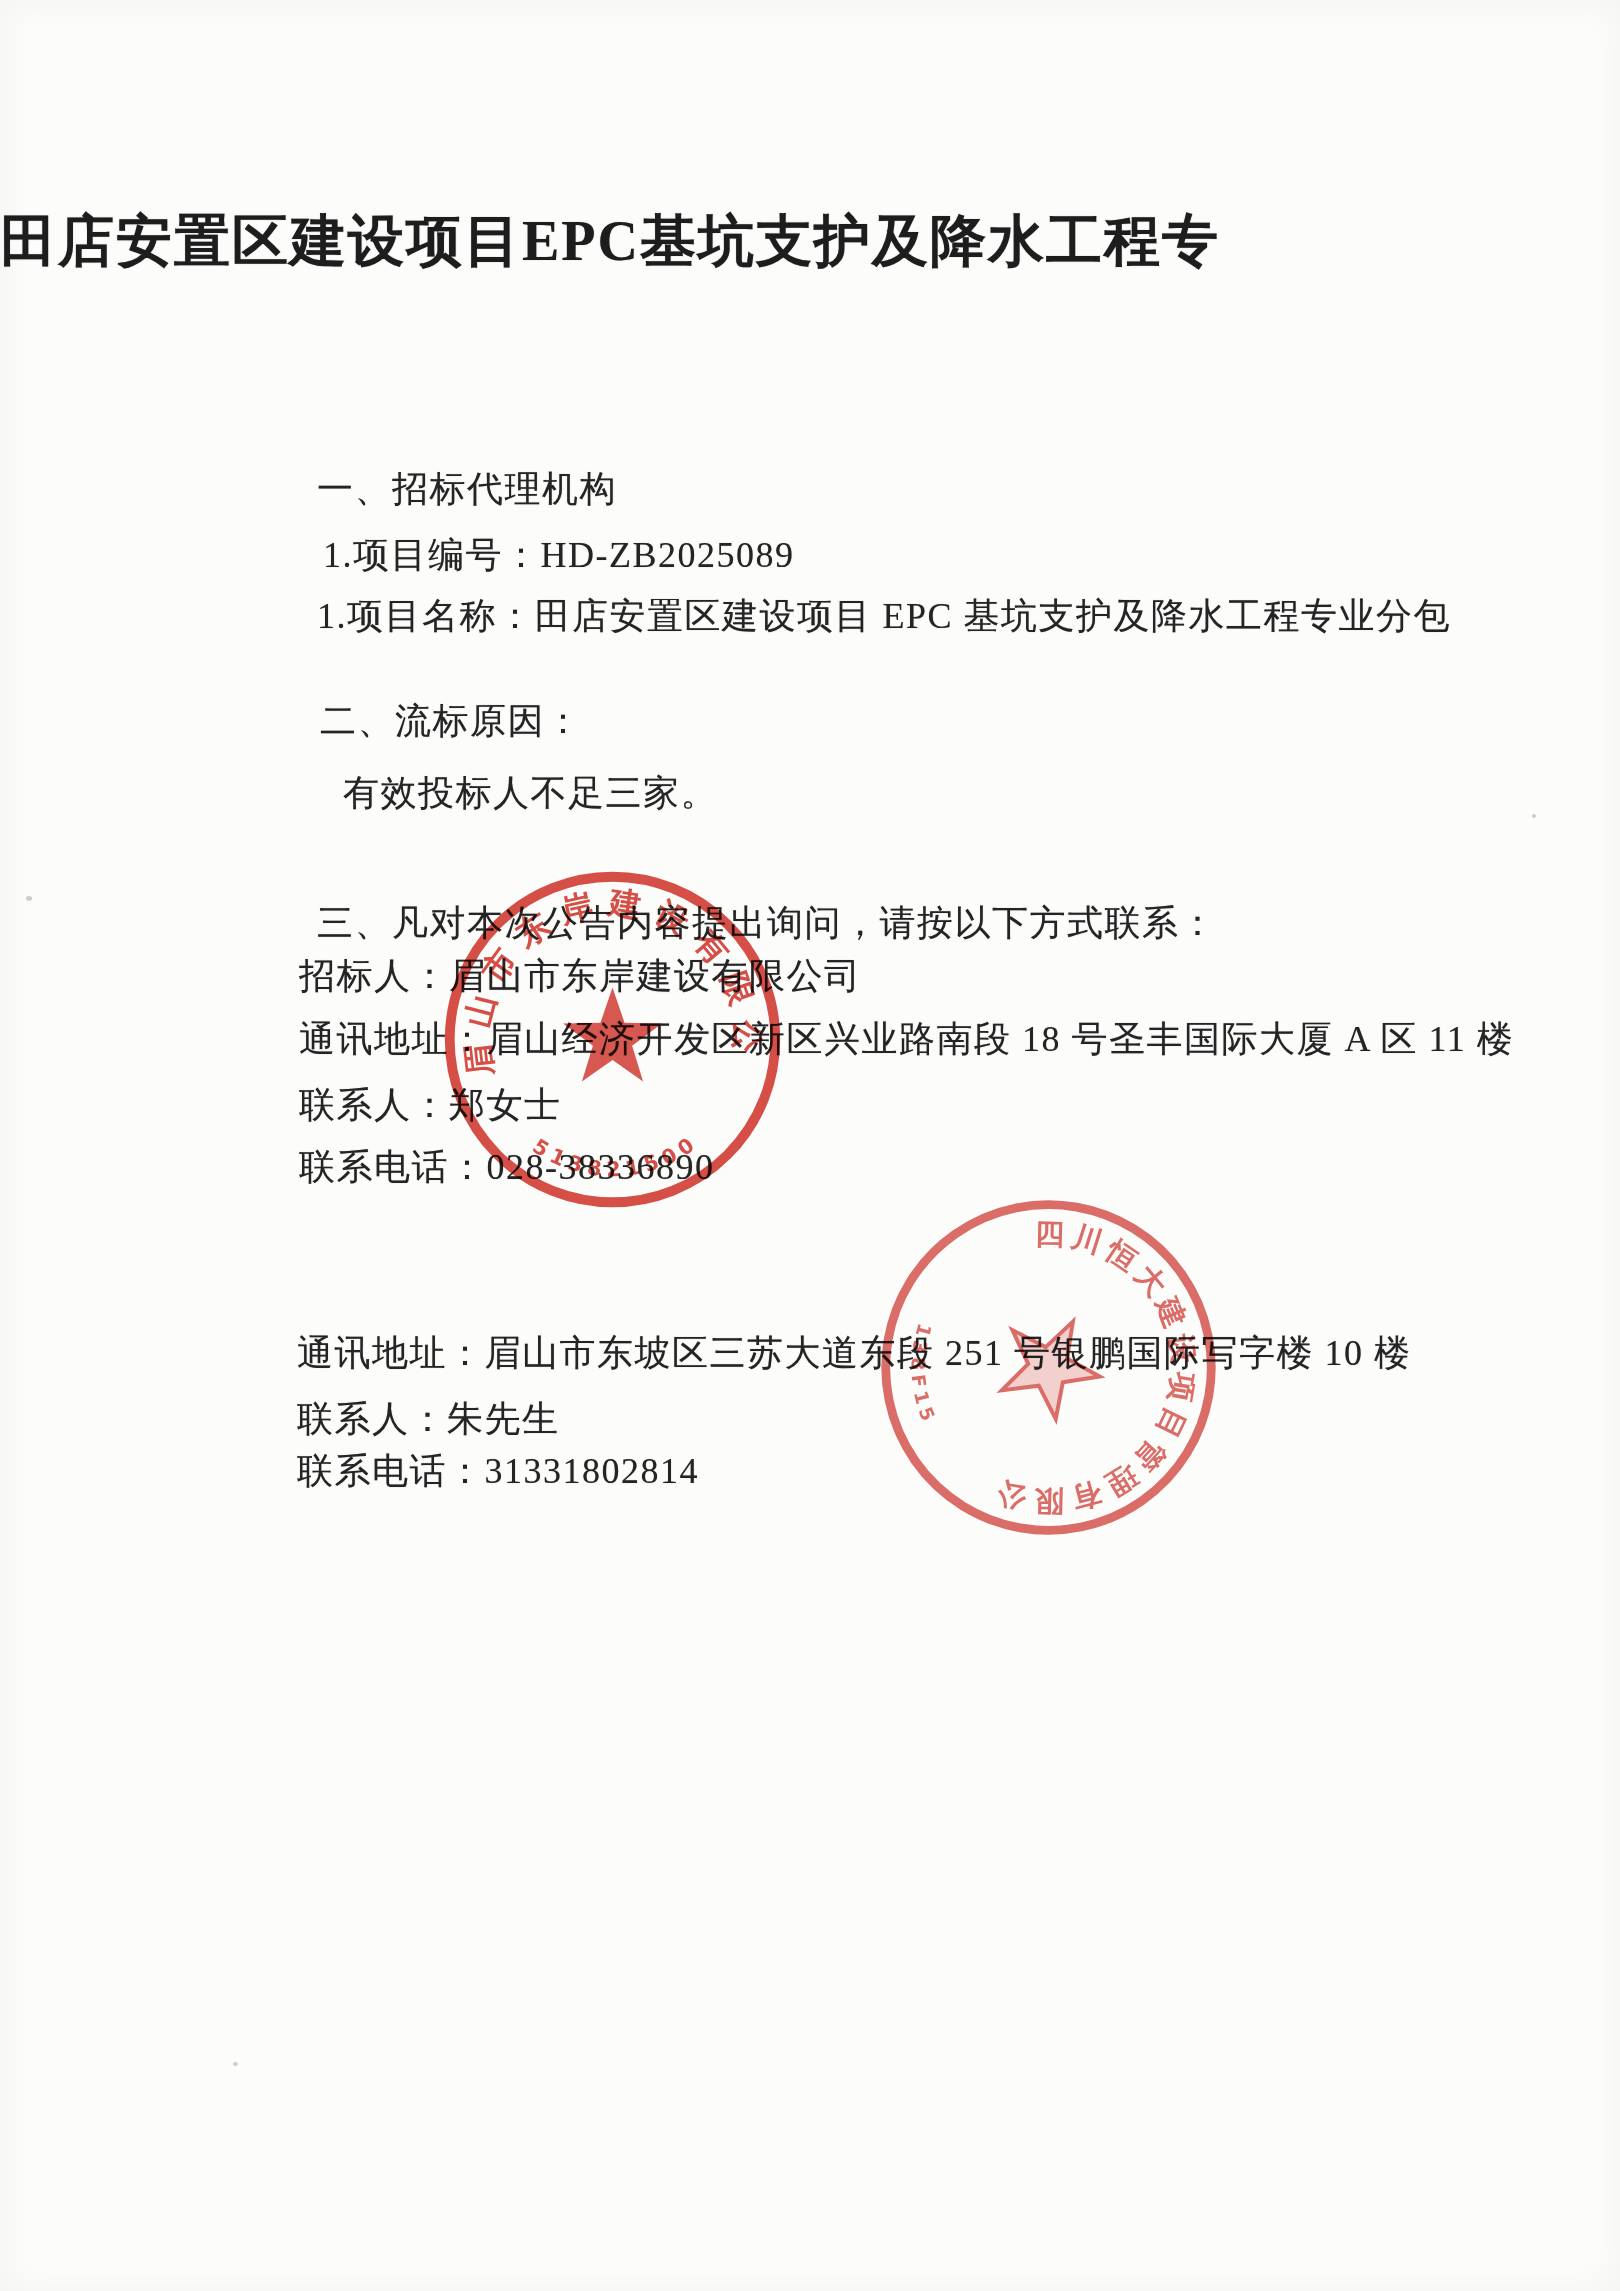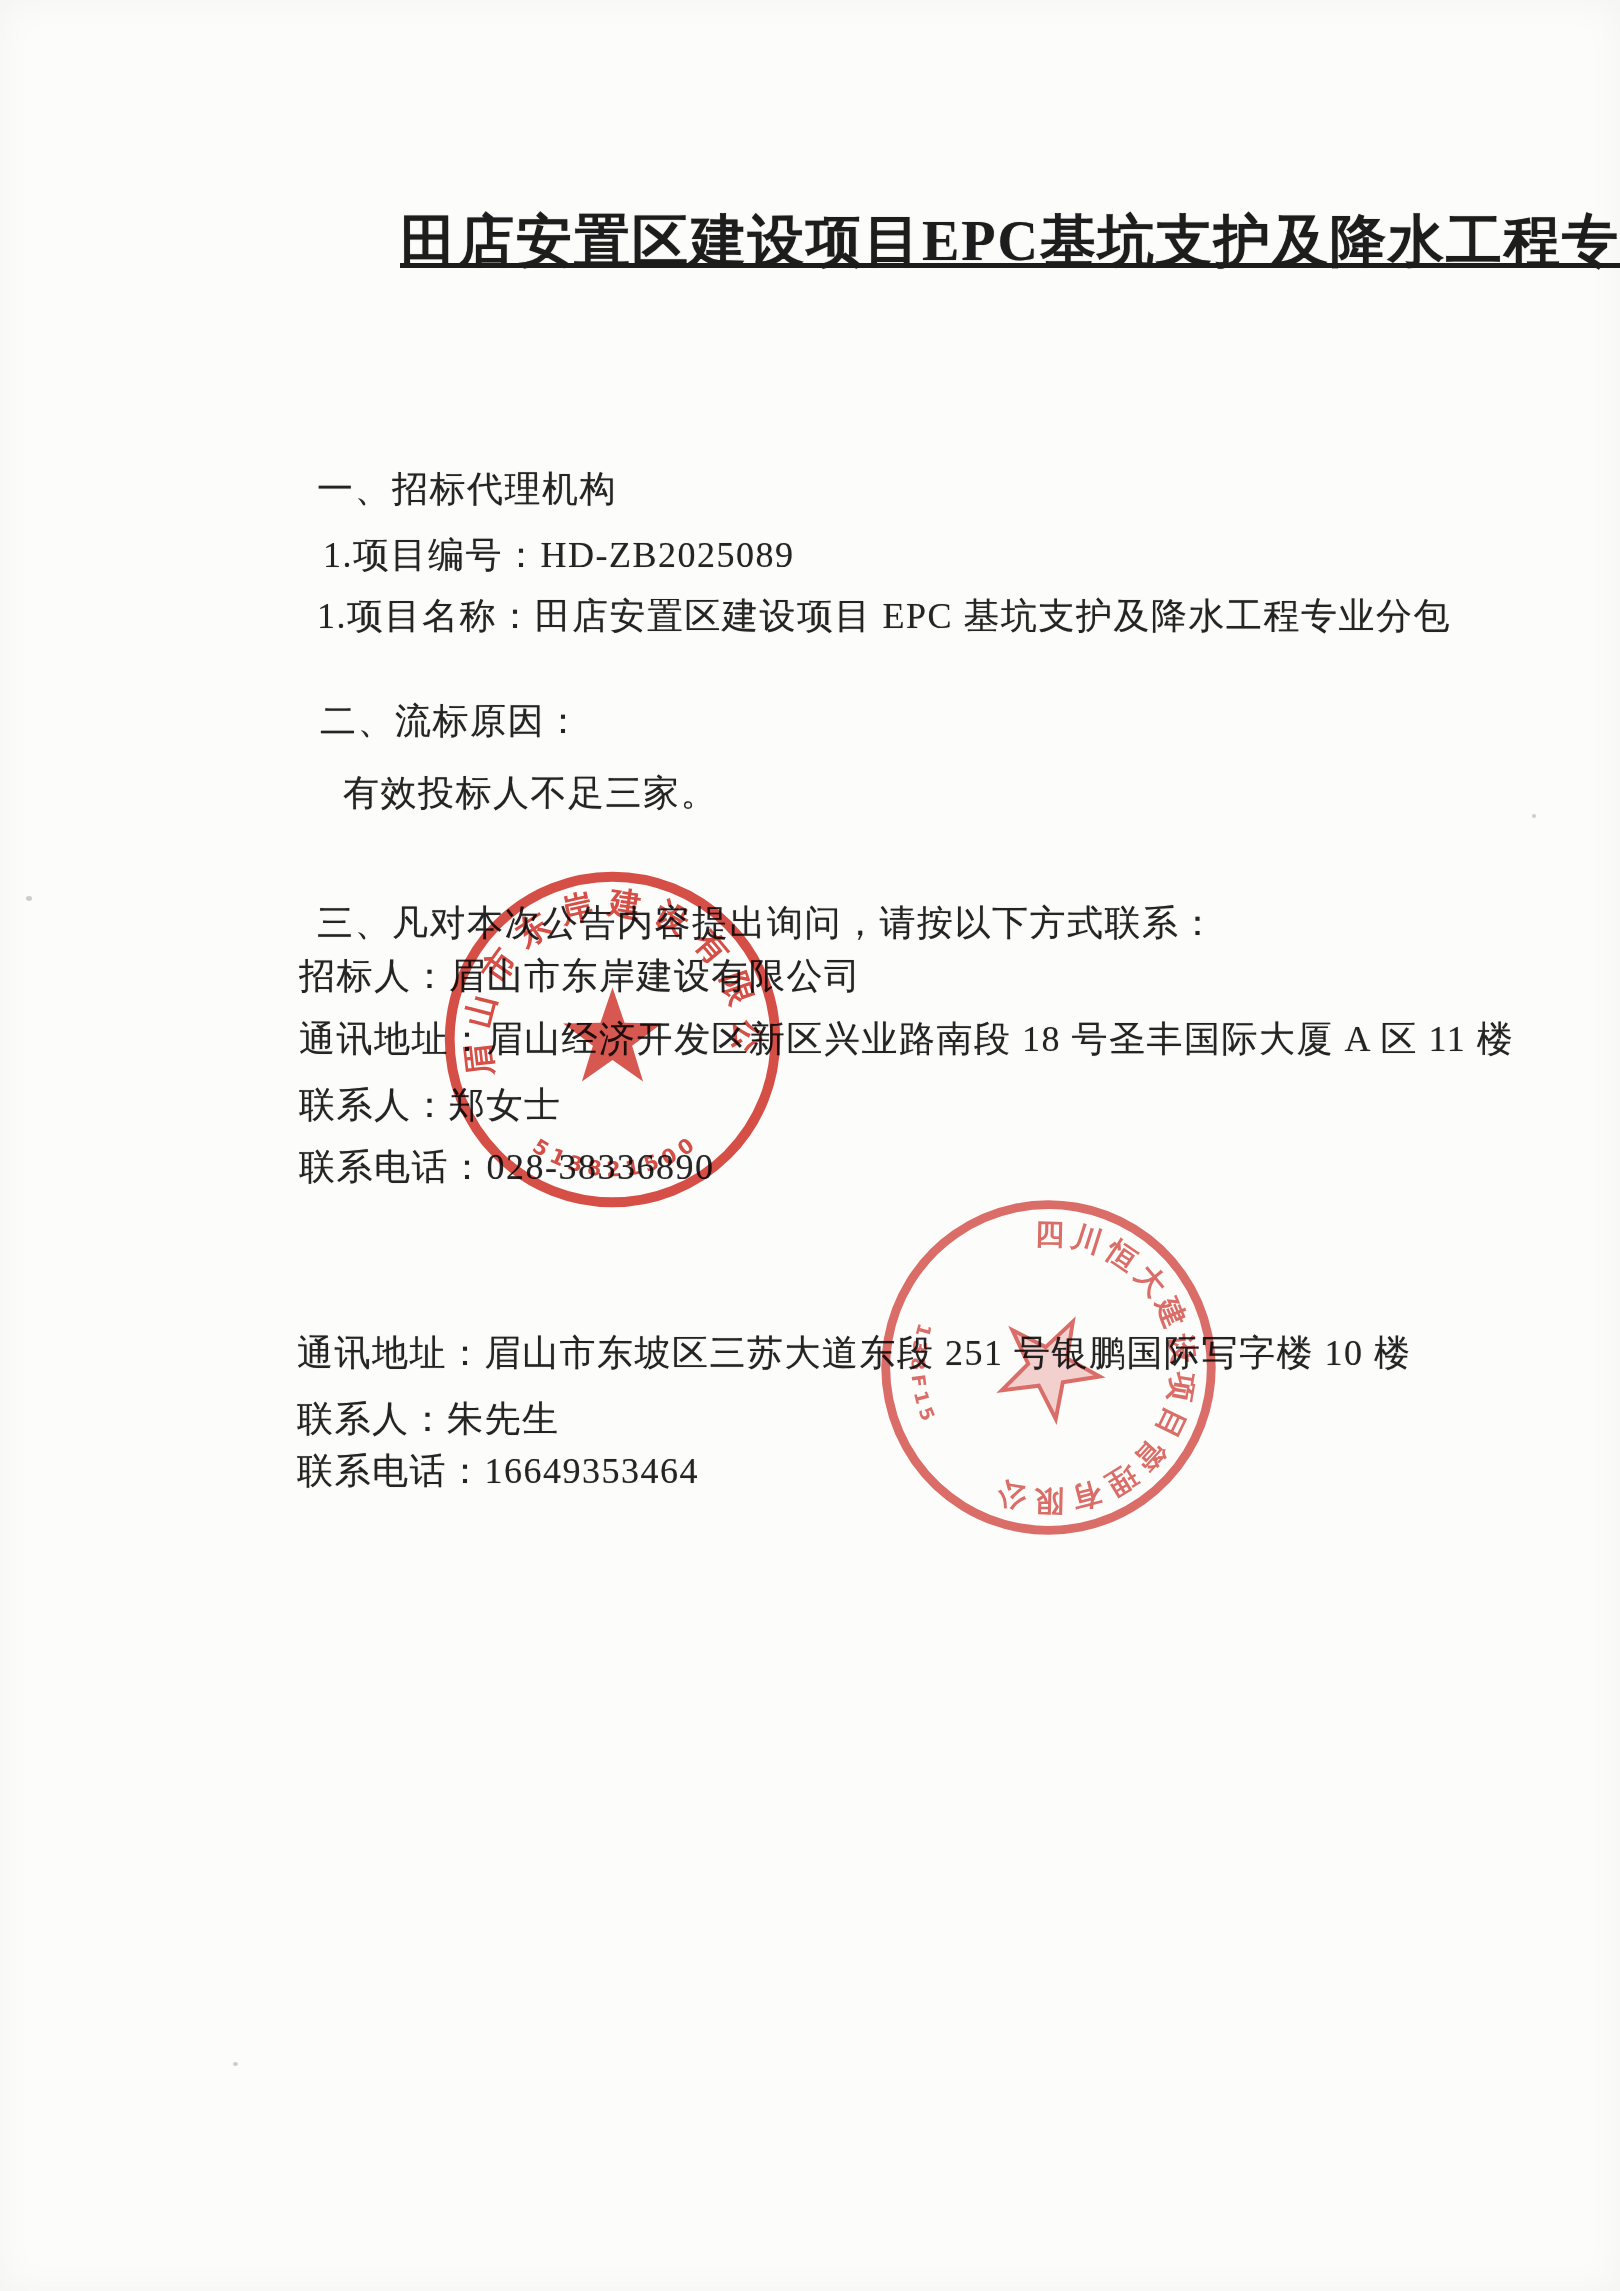--- a/index.html
+++ b/index.html
@@ -6,26 +6,25 @@
   .page{
     position:relative;
     width:1620px;height:2292px;
     background:#fcfcfb;
     overflow:hidden;
     font-family:"Liberation Serif","DejaVu Serif",serif;
     box-shadow:inset 0 0 39px rgba(0,0,0,0.04);
   }
   .doc-title{
     position:absolute;left:0;width:100%;
-    text-align:right;
+    text-align:left;
     font-size:56px;font-weight:700;
     color:#1d1d1d;letter-spacing:2px;
     line-height:1.2;white-space:nowrap;
     text-shadow:0 0 1px rgba(0,0,0,.45);
-    text-decoration:underline;
   }
   .t1{top:208px;}
   .t2{top:296px;}
   .text-line{
     position:absolute;
     font-size:36px;line-height:1.15;
     color:#242424;letter-spacing:1.5px;
     white-space:nowrap;
     text-shadow:0 0 1px rgba(0,0,0,.35);
   }
@@ -79,21 +78,21 @@
 
   <div class="text-line l-reason">有效投标人不足三家。</div>
 
   <div class="text-line l-tname">招标人：眉山市东岸建设有限公司</div>
   <div class="text-line l-taddr">通讯地址：眉山经济开发区新区兴业路南段 18 号圣丰国际大厦 A 区 11 楼</div>
   <div class="text-line l-tcontact">联系人：郑女士</div>
   <div class="text-line l-tphone">联系电话：028-38336890</div>
 
   <div class="text-line l-aaddr">通讯地址：眉山市东坡区三苏大道东段 251 号银鹏国际写字楼 10 楼</div>
   <div class="text-line l-acontact">联系人：朱先生</div>
-  <div class="text-line l-aphone">联系电话：16649353464</div>
+  <div class="text-line l-aphone">联系电话：31331802814</div>
 
   <div class="stamp stamp-tenderer">
     <svg width="353" height="353" viewBox="-180 -180 360 360" xmlns="http://www.w3.org/2000/svg">
       <defs>
         <path id="arcName1" d="M -118 43 A 126 126 0 1 1 118 43" fill="none"></path>
         <path id="arcCode1" d="M -86 110 A 140 140 0 0 0 86 110" fill="none"></path>
       </defs>
       <circle cx="0" cy="0" r="166" fill="none" stroke="#d5423a" stroke-width="10"></circle>
       <polygon fill="#d5423a" fill-opacity="0.95" points="0,-53 12.3,-17 50.4,-16.4 20,6.5 31.2,42.9 0,21 -31.2,42.9 -20,6.5 -50.4,-16.4 -12.3,-17"></polygon>
       <text class="seal-name" font-size="33" letter-spacing="13" fill="#d5423a">

